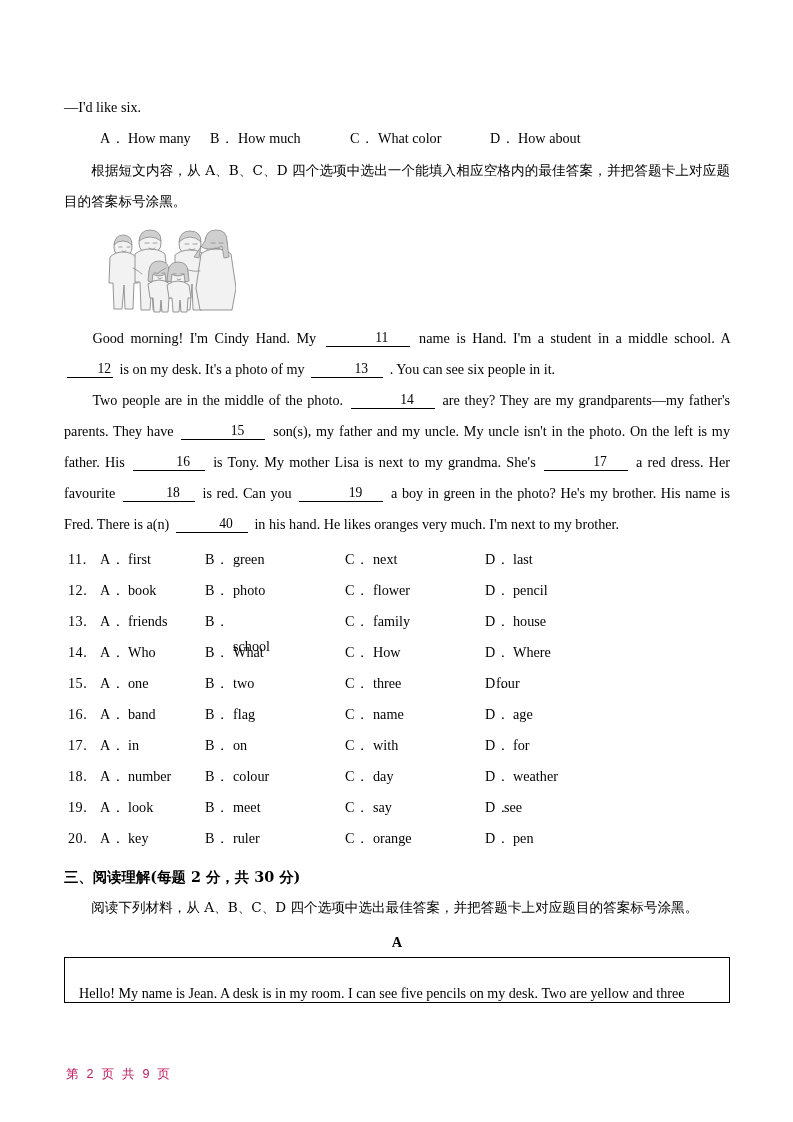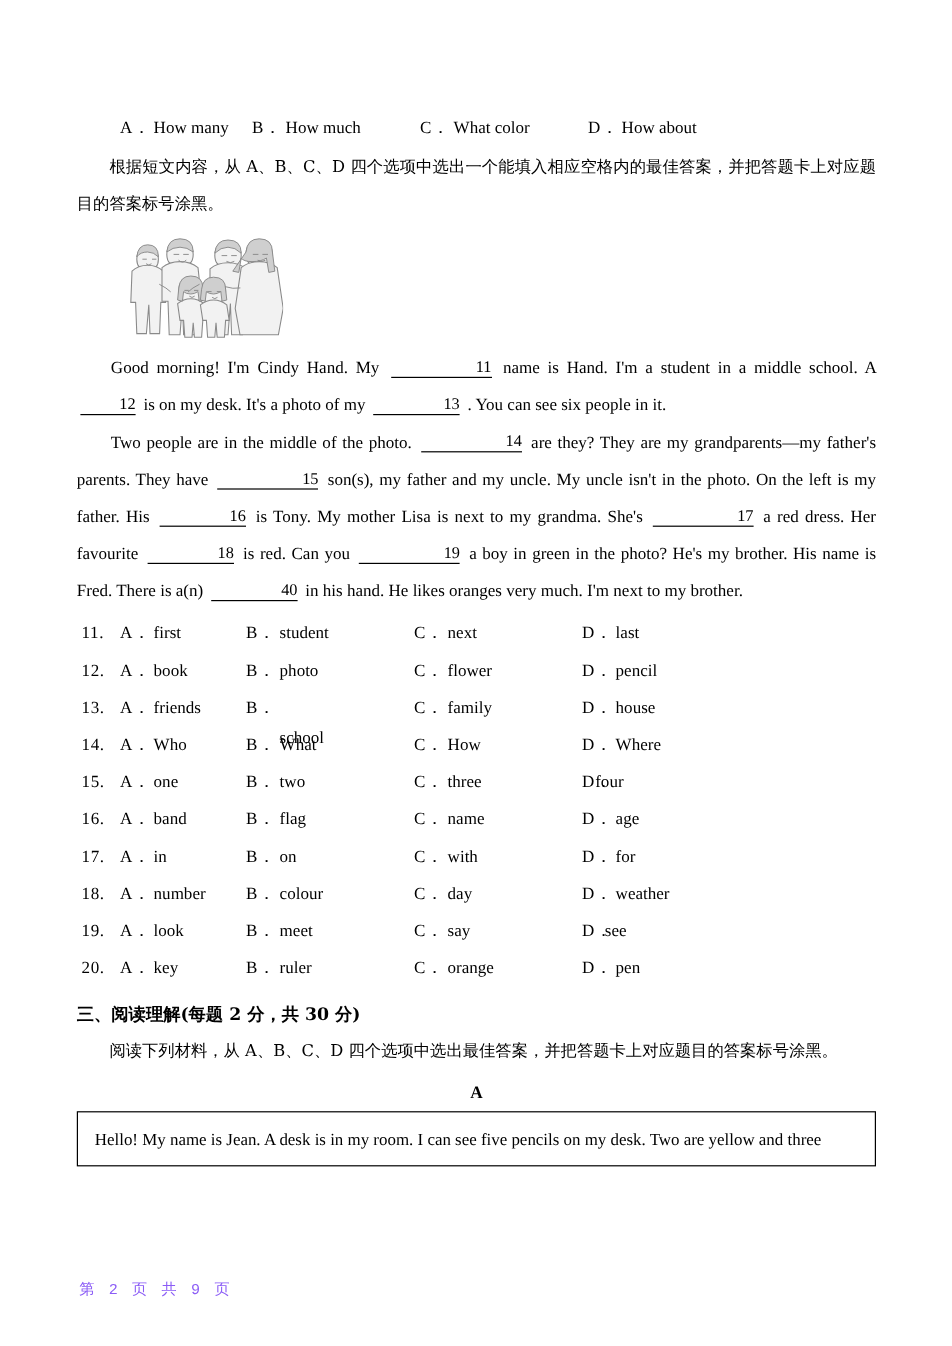--- a/index.html
+++ b/index.html
@@ -72,21 +72,21 @@
   .opt-row-top .ob { left: 146px; }
   .opt-row-top .oc { left: 286px; }
   .opt-row-top .od { left: 426px; }
 
   .lbl { letter-spacing: 0.5px; }
 
   
   .blank {
     display: inline-block;
     border-bottom: 1px solid #000;
-    text-align: right;
+    text-align: center;
     font-size: 13.6px;
     line-height: 1.15;
     vertical-align: 1px;
     margin: 0 3px;
   }
   .blank.w1 { width: 84px; }
   .blank.w2 { width: 46px; }
   .blank.w3 { width: 72px; }
 
   
@@ -101,44 +101,45 @@
     text-align: center;
     font-weight: bold;
     font-size: 14.4px;
     line-height: 30px;
   }
   .read-box {
     border: 1px solid #000000;
     box-sizing: border-box;
     width: 666px;
     height: 46px;
-    padding: 13px 14px 0 14px;
+    padding: 25px 14px 0 14px;
     font-size: 14.1px;
     line-height: 20px;
     white-space: nowrap;
     overflow: hidden;
   }
 
   
   .footer {
     position: absolute;
     left: 66px;
     top: 1066px;
-    font-family: Liberation Mono, monospace;
+    font-family: Liberation Sans, sans-serif;
     font-size: 12.6px;
-    color: #8b5cf6;
+    color: #be185d;
     letter-spacing: 2.2px;
   }
 </style>
 </head>
 <body>
 
 <div class="page">
   <div class="content">
 
+    <div class="line">—I'd like six.</div>
 
     <div class="opt-row opt-row-top">
       <span class="oa lbl">A．</span>
       <span class="oa" style="left:64px;">How many</span>
       <span class="ob lbl">B．</span>
       <span class="ob" style="left:174px;">How much</span>
       <span class="oc lbl">C．</span>
       <span class="oc" style="left:314px;">What color</span>
       <span class="od lbl">D．</span>
       <span class="od" style="left:454px;">How about</span>
@@ -219,21 +220,21 @@
       <span class="blank w3">40</span>
       <span>in his hand. He likes oranges very much. I'm next to my brother.</span>
     </div>
 
     <div id="option-rows" style="margin-top:4px;">
         <div class="opt-row">
           <span class="oq lbl" style="left: 4px;">11.</span>
           <span class="oa lbl" style="left: 36px;">A．</span>
           <span class="oa" style="left: 64px;">first</span>
           <span class="ob lbl" style="left: 141px;">B．</span>
-          <span class="ob" style="left: 169px;">student</span>
+          <span class="ob" style="left: 169px;">green</span>
           <span class="oc lbl" style="left: 281px;">C．</span>
           <span class="oc" style="left: 309px;">next</span>
           <span class="od lbl" style="left: 421px;">D．</span>
           <span class="od" style="left: 449px;">last</span>
         </div>
         <div class="opt-row">
           <span class="oq lbl" style="left: 4px;">12.</span>
           <span class="oa lbl" style="left: 36px;">A．</span>
           <span class="oa" style="left: 64px;">book</span>
           <span class="ob lbl" style="left: 141px;">B．</span>

